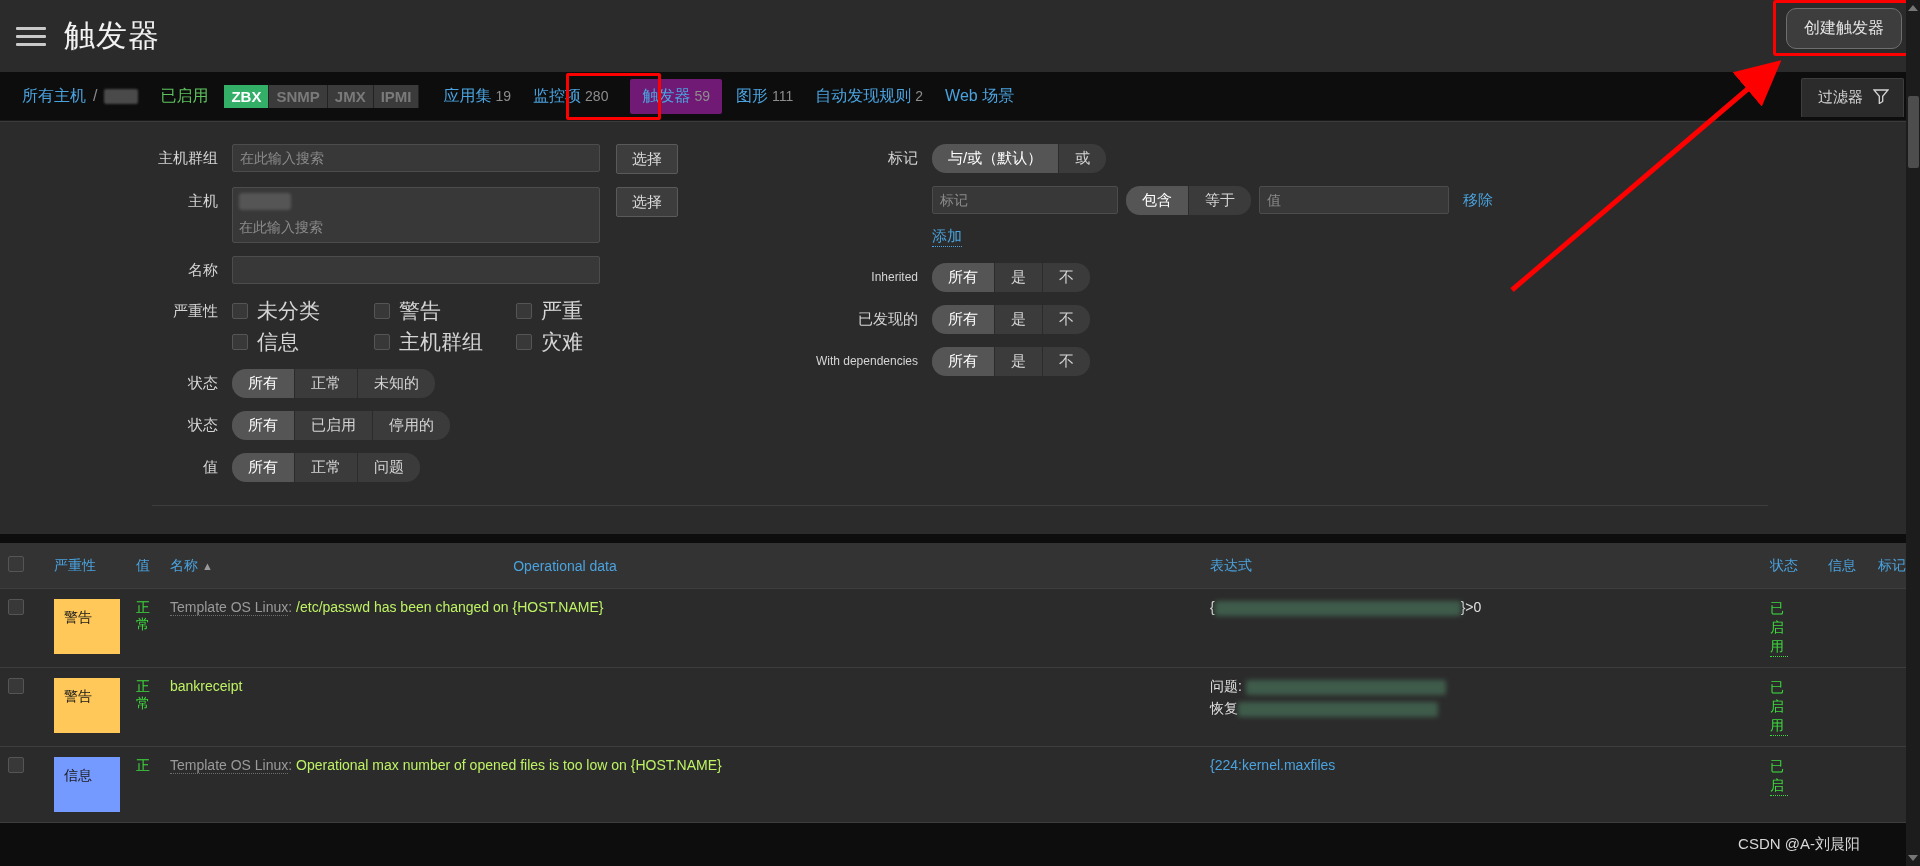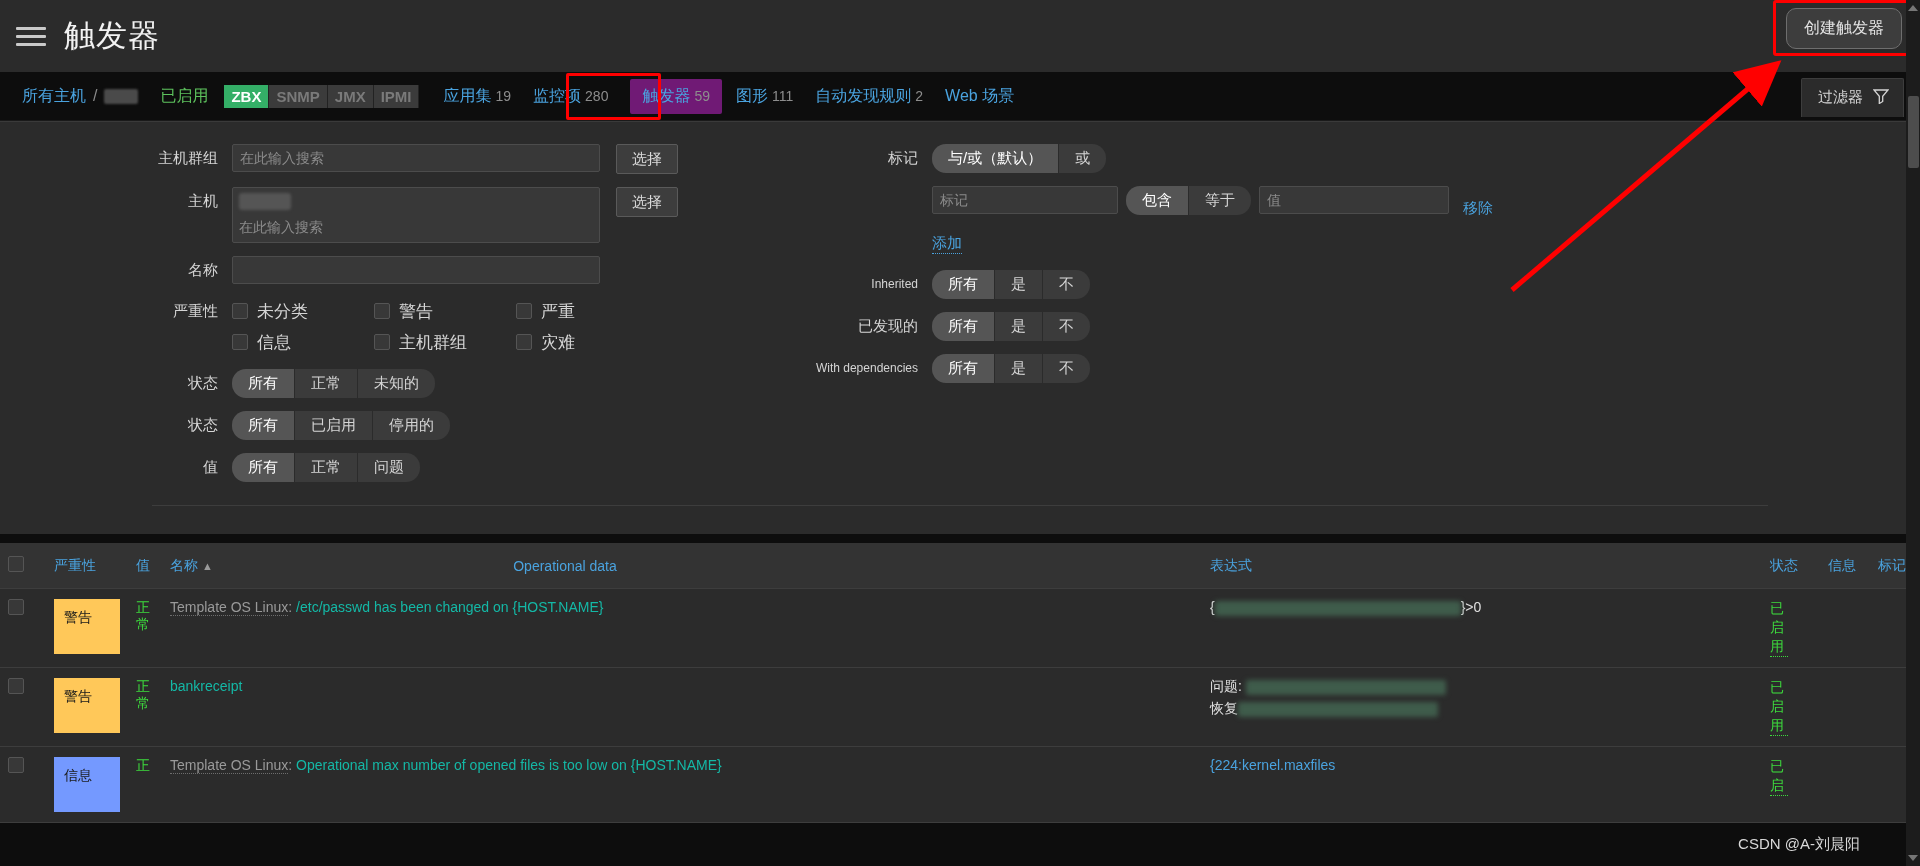--- a/index.html
+++ b/index.html
@@ -204,42 +204,42 @@
     row-gap: 3px;
   }
   .sevcell { display: flex; align-items: center; gap: 9px; cursor: pointer; }
   .cbx {
     width: 16px; height: 16px;
     background: #383838;
     border: 1px solid #555;
     border-radius: 2px;
     flex: none;
   }
-  .sevtxt { font-size: 17px; color: #d5d5d5; }
+  .sevtxt { font-size: 21px; color: #d5d5d5; }
 
   
   .tagrow { display: flex; align-items: flex-start; }
   .taginput {
     background: #383838;
     border: 1px solid #4c4c4c;
     height: 28px; width: 186px;
     color: #e0e0e0; font-size: 14px; padding: 0 7px;
     font-family: "Liberation Sans", sans-serif; border-radius: 2px;
   }
   .taginput::placeholder { color: #8b8b8b; }
   .valinput {
     background: #383838;
     border: 1px solid #4c4c4c;
     height: 28px; width: 190px;
     color: #e0e0e0; font-size: 14px; padding: 0 7px;
     margin-left: 8px;
     font-family: "Liberation Sans", sans-serif; border-radius: 2px;
   }
   .valinput::placeholder { color: #8b8b8b; }
-  .remove-link { color: #4aa3df; font-size: 15px; margin-left: 14px; line-height: 28px; cursor: pointer; margin-top: 8px; }
+  .remove-link { color: #4aa3df; font-size: 15px; margin-left: 14px; line-height: 28px; cursor: pointer; }
   .add-link {
     color: #4aa3df; font-size: 15px; cursor: pointer;
     border-bottom: 1px dotted #4aa3df; display: inline-block; margin-top: 12px;
   }
 
   
   .filter-divider {
     border-top: 1px solid #3d3d3d;
     margin: 10px 152px 0 152px;
   }
@@ -296,21 +296,21 @@
     color: #1a1a1a;
     width: 66px;
     line-height: 18px;
   }
   .sev-warning  { background: #ffc859; }
   .sev-info     { background: #7499ff; }
   td.sevtd { padding: 0; width: 76px; }
   .valok { color: #3ddb3d; font-size: 14px; width: 16px; display: inline-block; line-height: 17px; }
   td.valtd { width: 34px; color: #3ddb3d; }
   .tmplname { color: #9a9a9a; border-bottom: 1px dotted #6d6d6d; cursor: pointer; }
-  .trigname { color: #14b8a6; cursor: pointer; }
+  .trigname { color: #bef264; cursor: pointer; }
   .expr { color: #e0e0e0; font-size: 14px; white-space: nowrap; }
   .blurbar {
     display: inline-block; height: 15px; background: #3f5c4b;
     filter: blur(2.5px); vertical-align: middle; border-radius: 2px;
   }
   .statelink {
     color: #3ddb3d; font-size: 14px;
     border-bottom: 1px dotted #3ddb3d; cursor: pointer;
     display: inline-block; width: 18px; line-height: 19px;
   }

